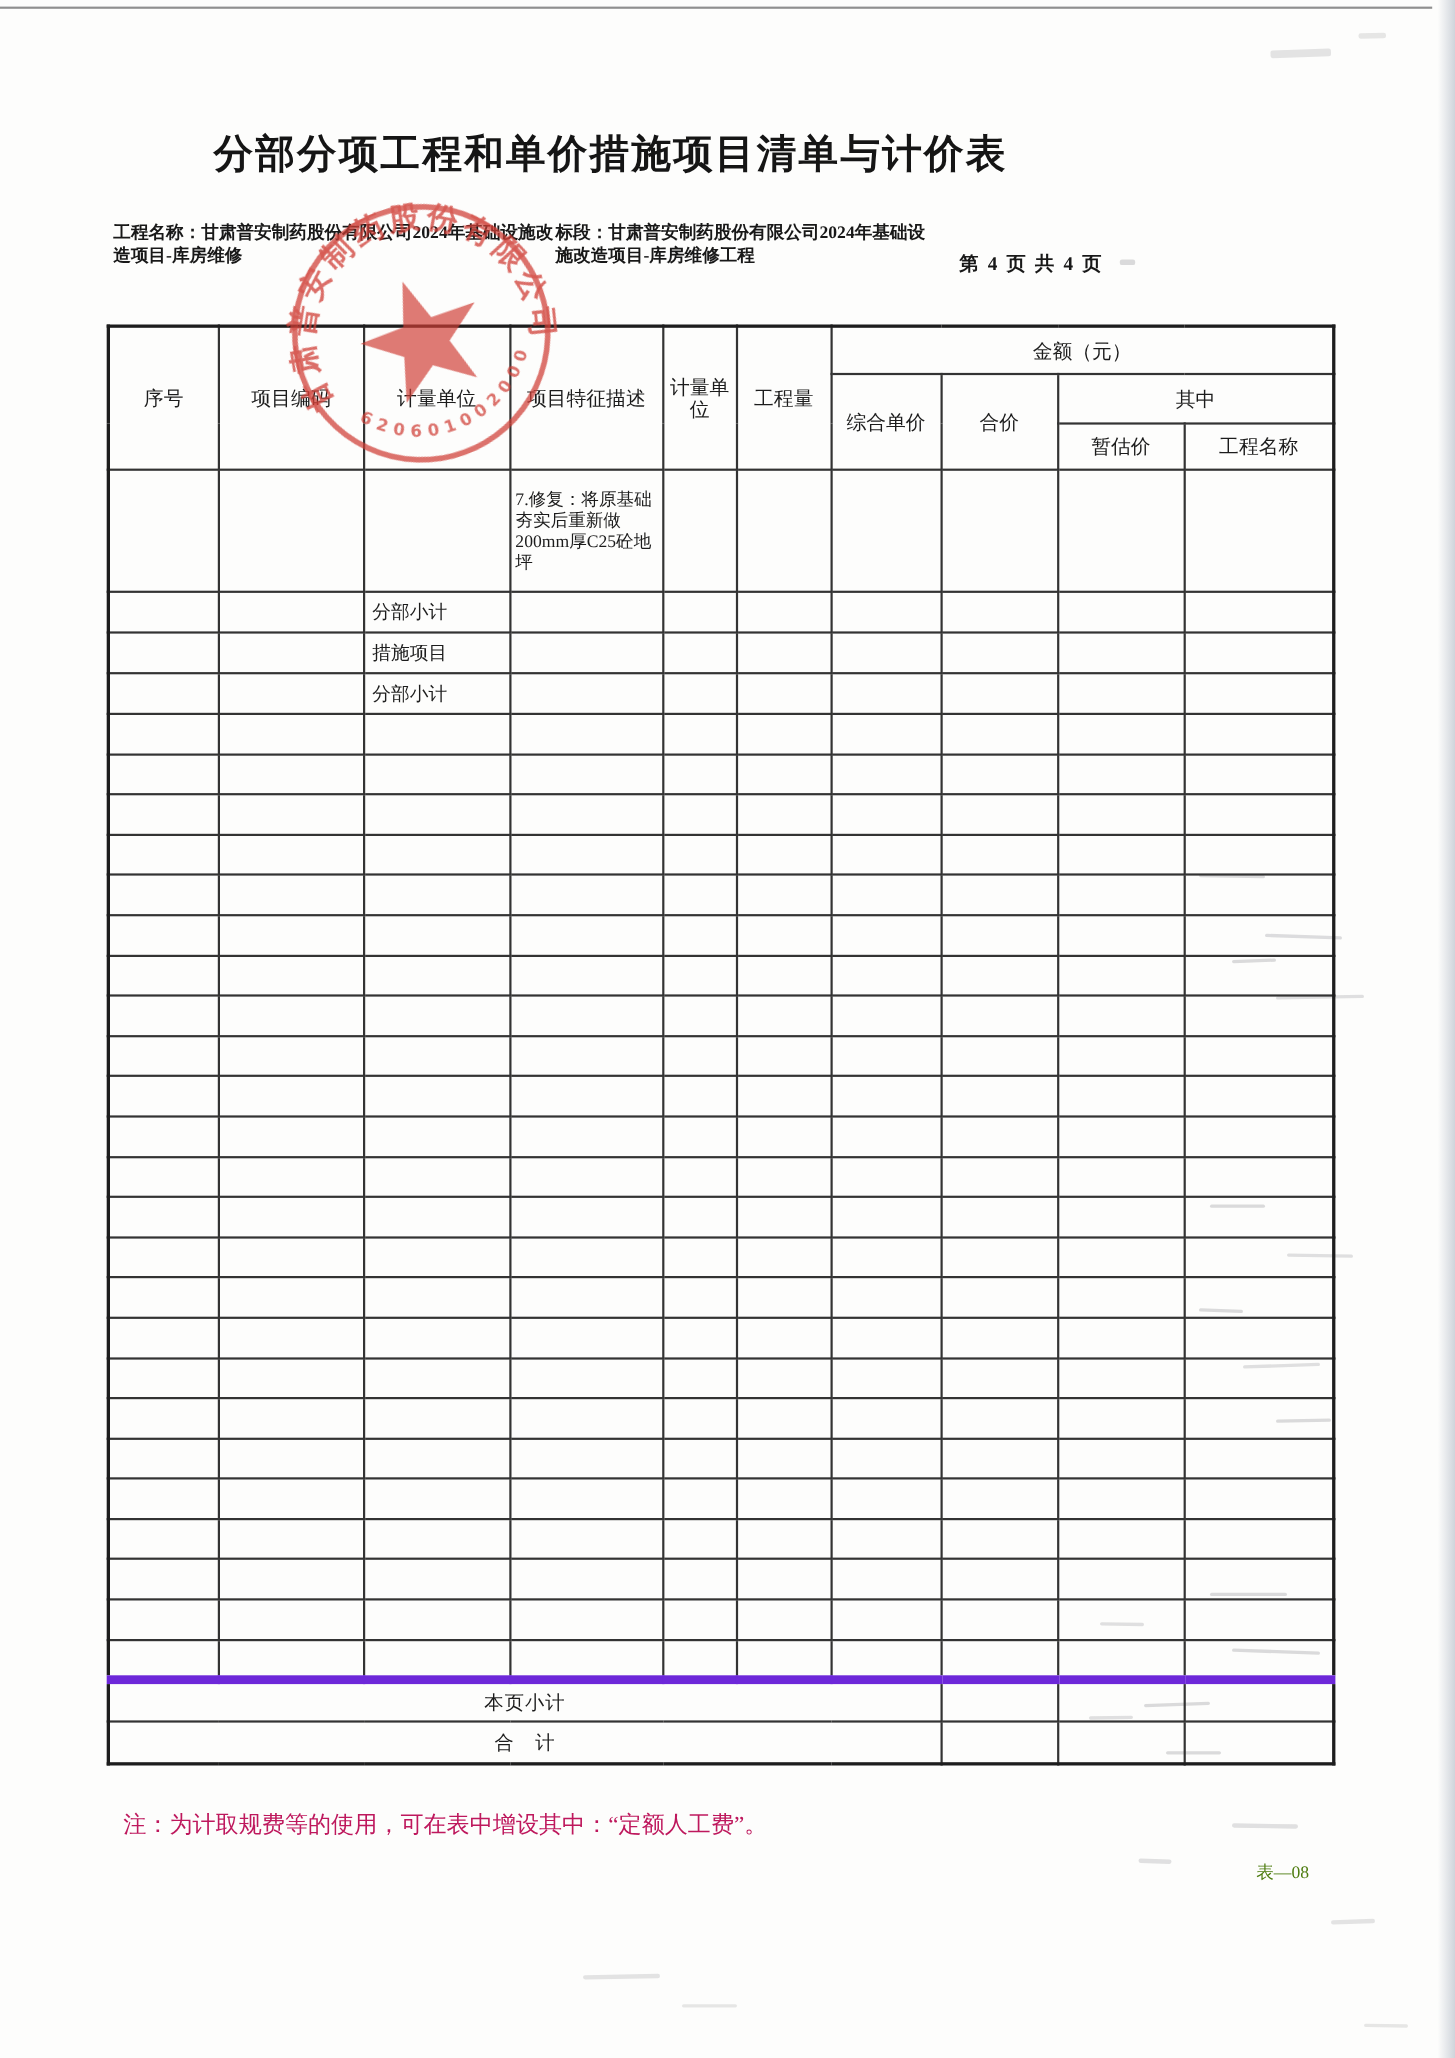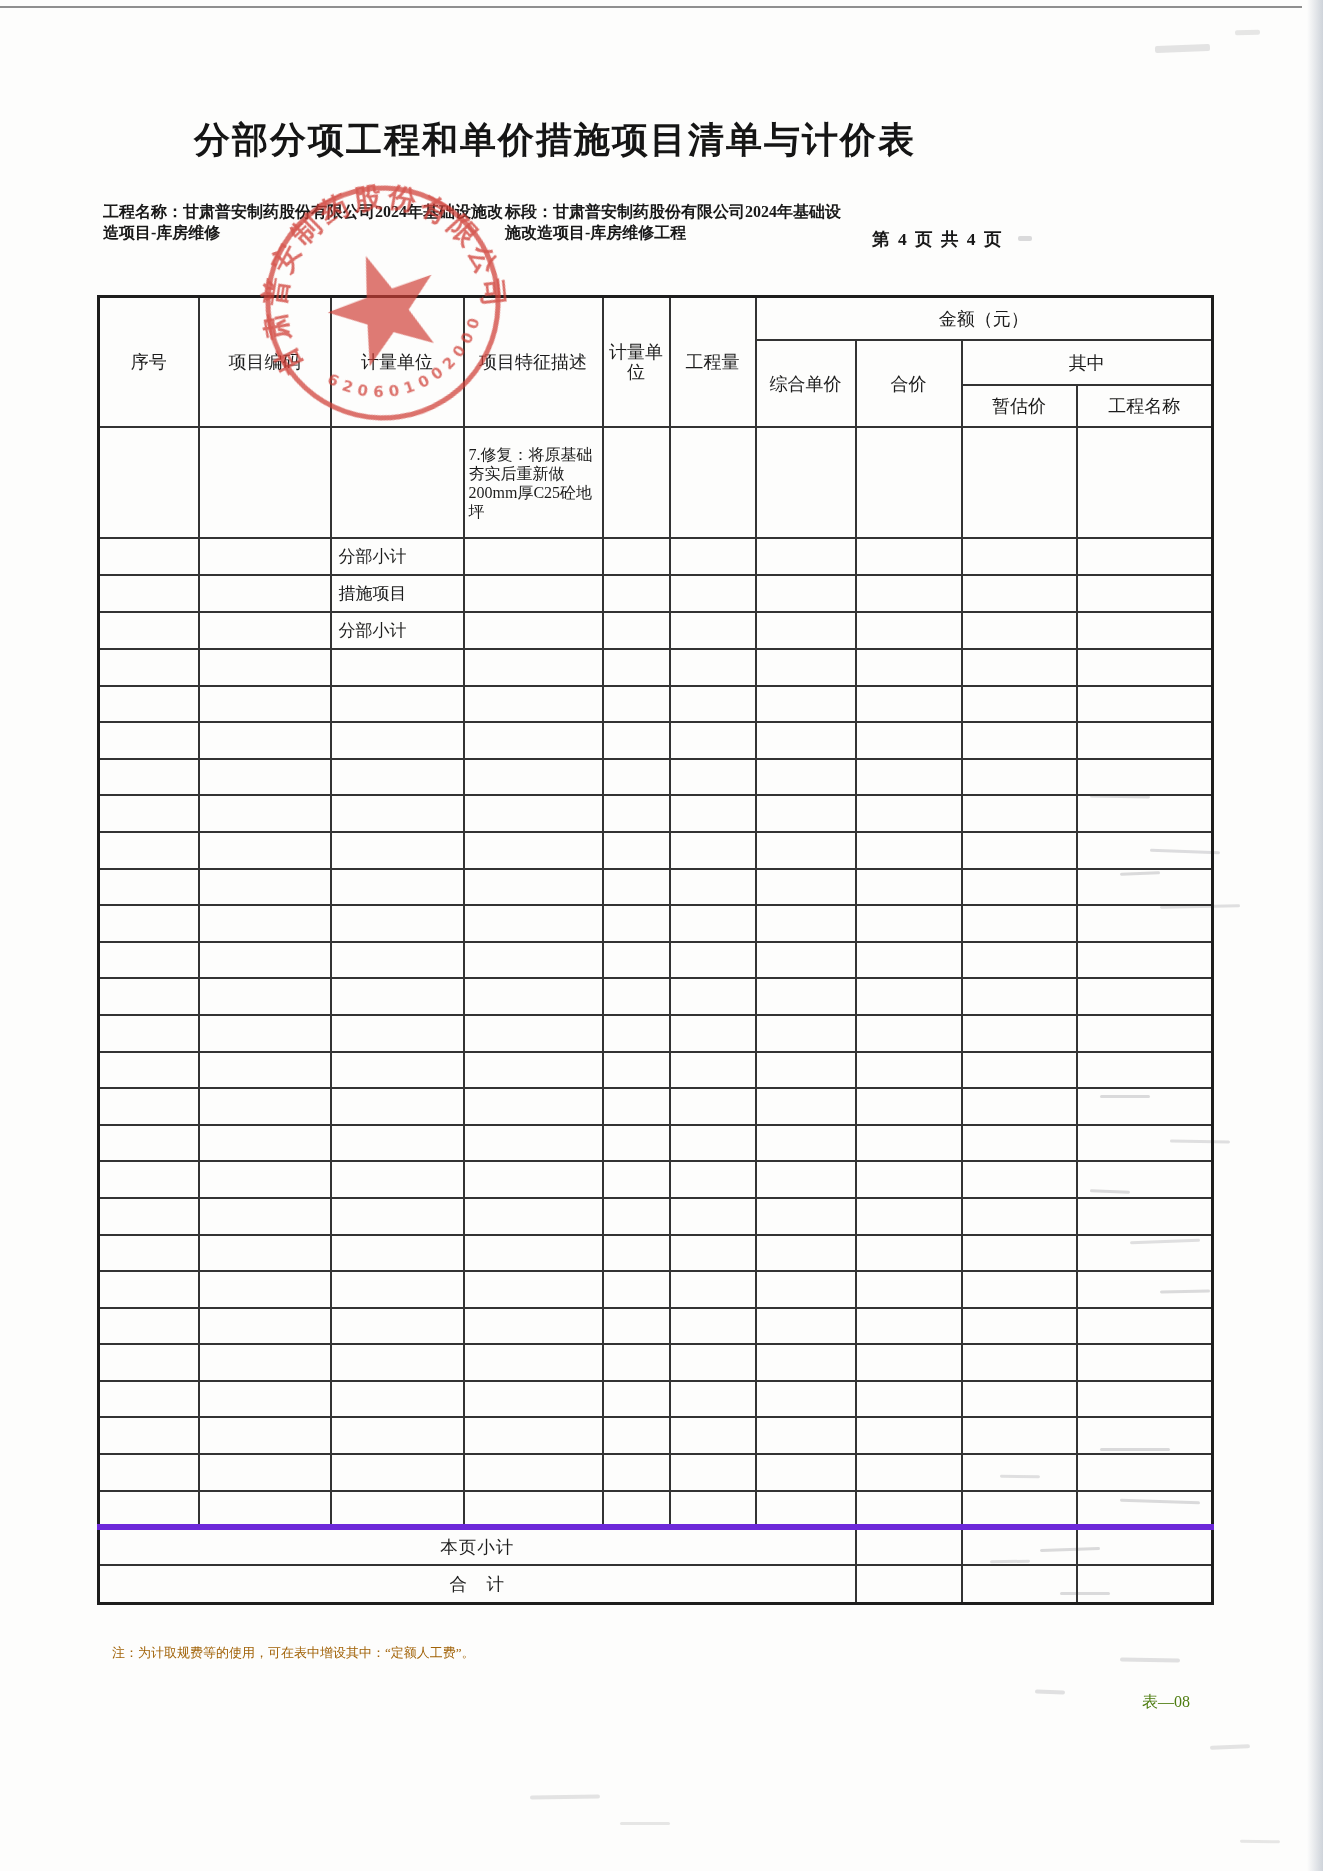--- a/index.html
+++ b/index.html
@@ -33,24 +33,24 @@
   tr.h2 th{height:43px;}
   tr.h3 th{height:40px;}
   tbody td{font-size:17px;color:#1c1c1c;}
   .row-feature{height:111px;}
   .row-label{height:37px;}
   .row-empty{height:36.6px;}
   .feature-cell{font-size:16px;line-height:19px;text-align:left;vertical-align:middle;padding:2px 2px 2px 4px;}
   .label-cell{text-align:left;padding-left:7px;vertical-align:middle;border-radius:14px;}
   tfoot td{font-size:17.5px;color:#1c1c1c;}
   tfoot tr{height:38px;}
-  tfoot tr:first-child td{border-top:6px solid #6d28d9;margin-top:28px;}
+  tfoot tr:first-child td{border-top:8px solid #6d28d9;margin-top:28px;}
   .foot-label{text-align:center;letter-spacing:1px;}
   
-  .note{position:absolute;left:112px;top:1644px;font-size:13px;color:#a16207;}
+  .note{position:absolute;left:112px;top:1644px;font-size:21px;color:#be185d;}
   .form-code{position:absolute;left:1142px;top:1692px;font-size:16px;color:#4d7c0f;}
   
   .stamp{position:absolute;left:243px;top:163px;width:280px;height:280px;
     transform:rotate(-20deg);opacity:.85;filter:blur(.3px);z-index:5;pointer-events:none;}
 </style>
 </head>
 <body>
 
 <div class="top-edge"></div>
 <div class="right-shadow"></div>

